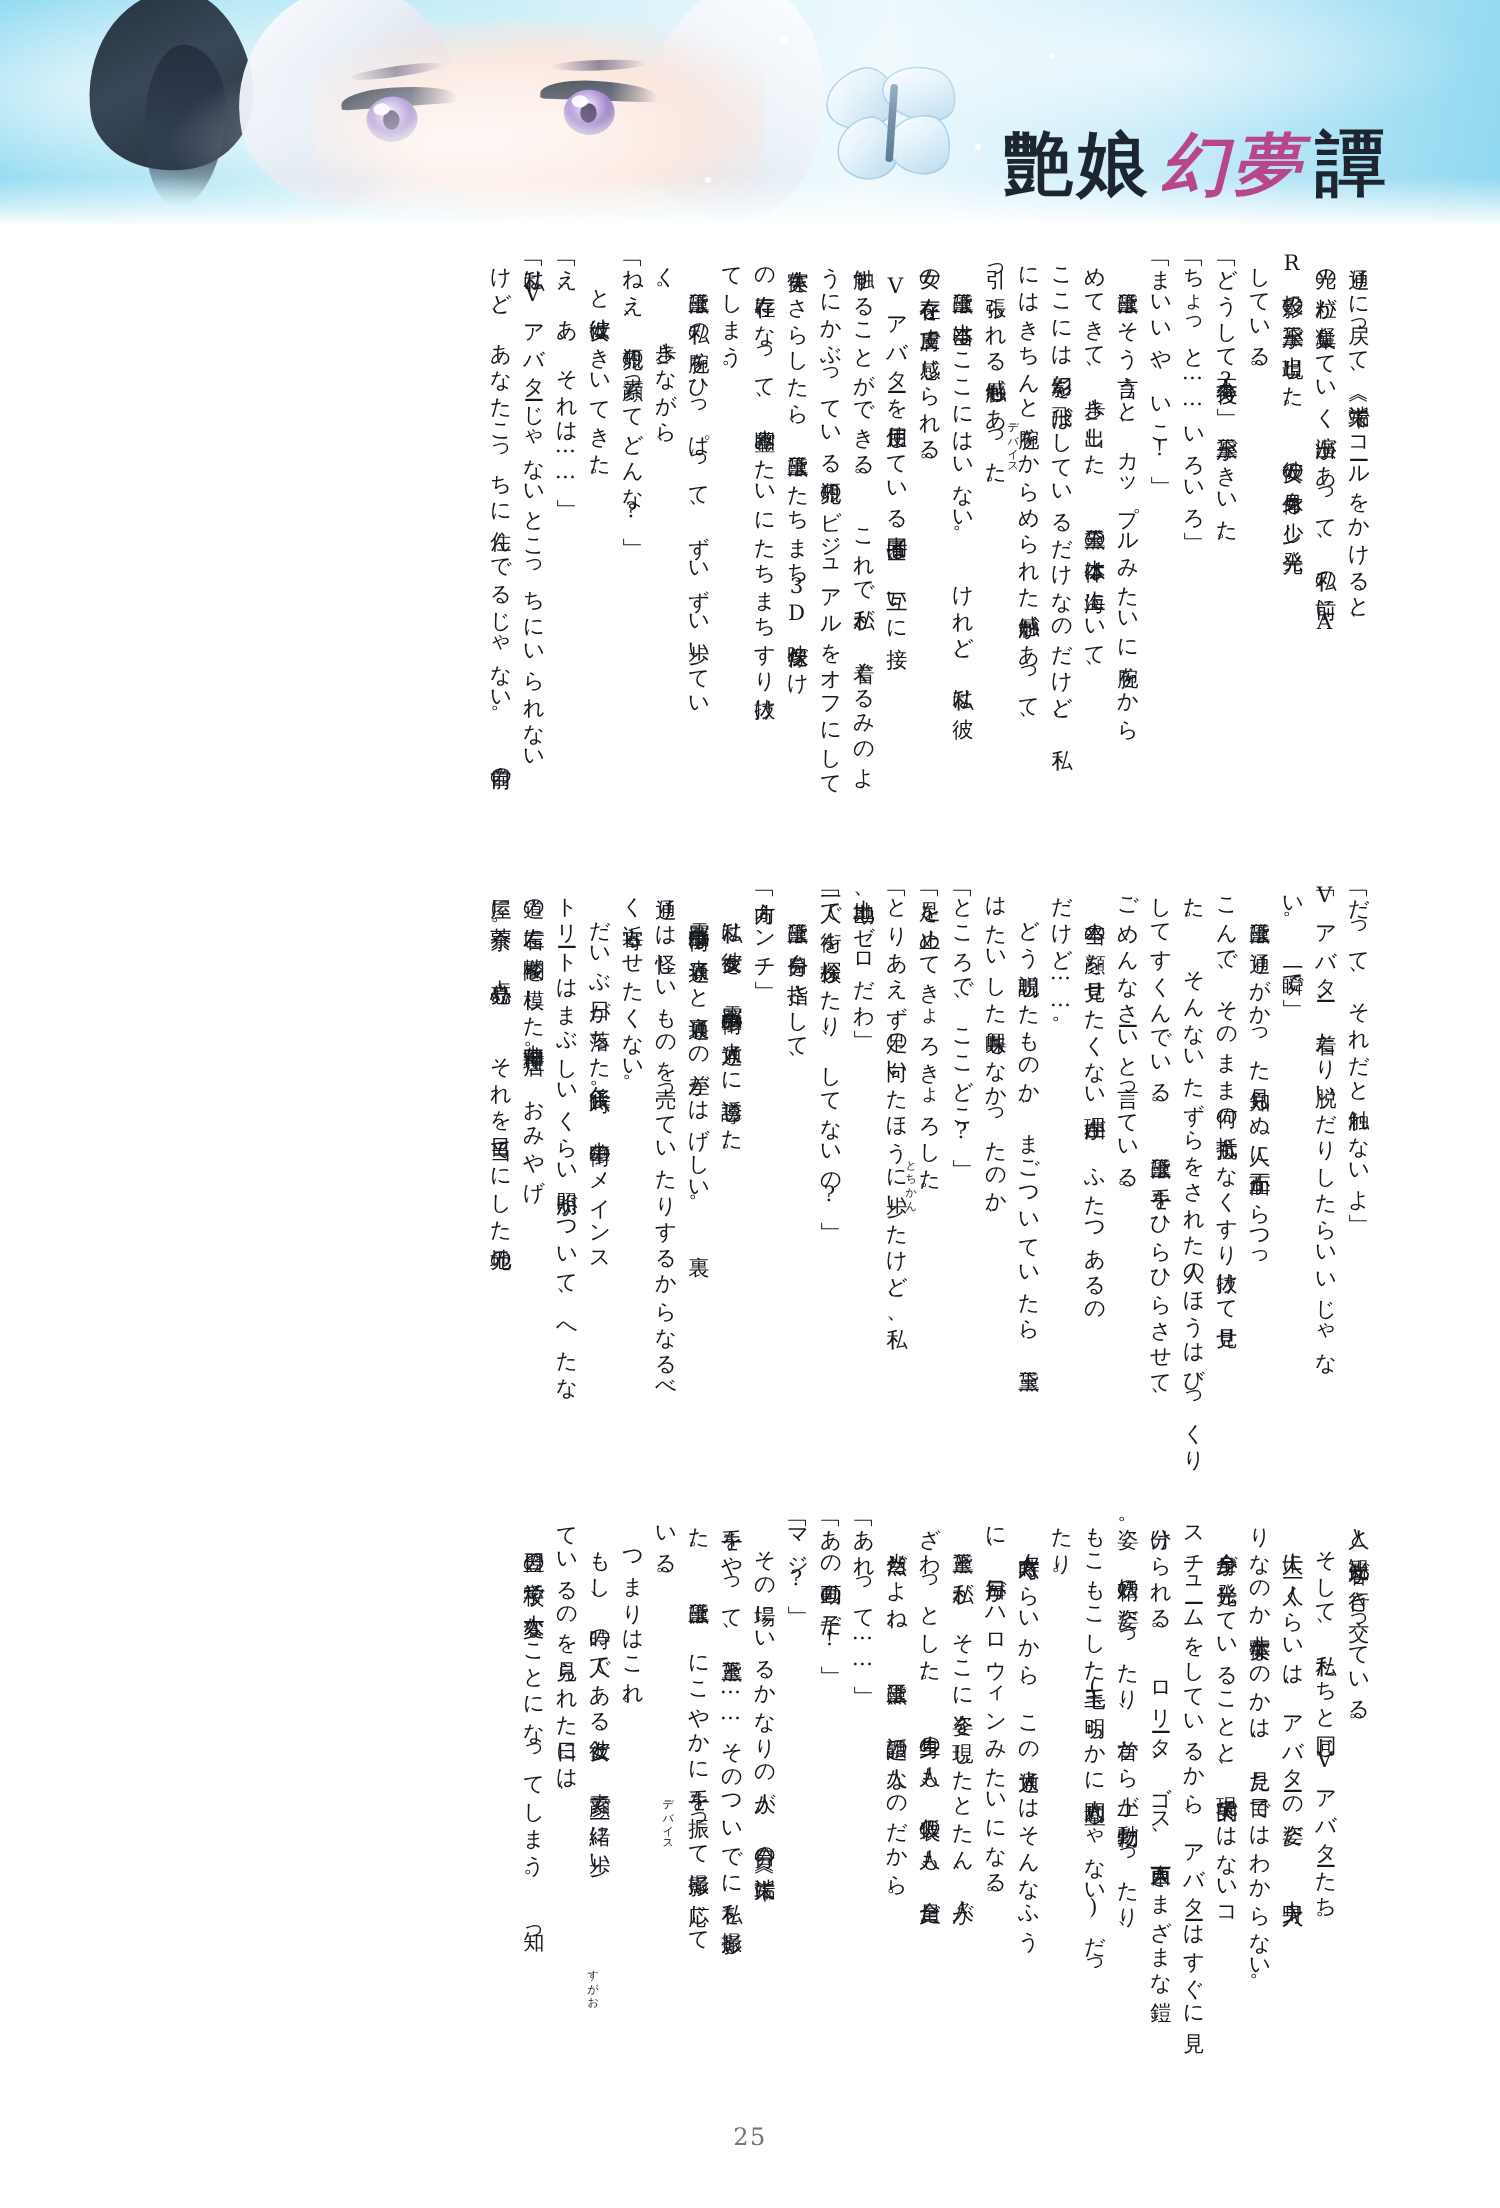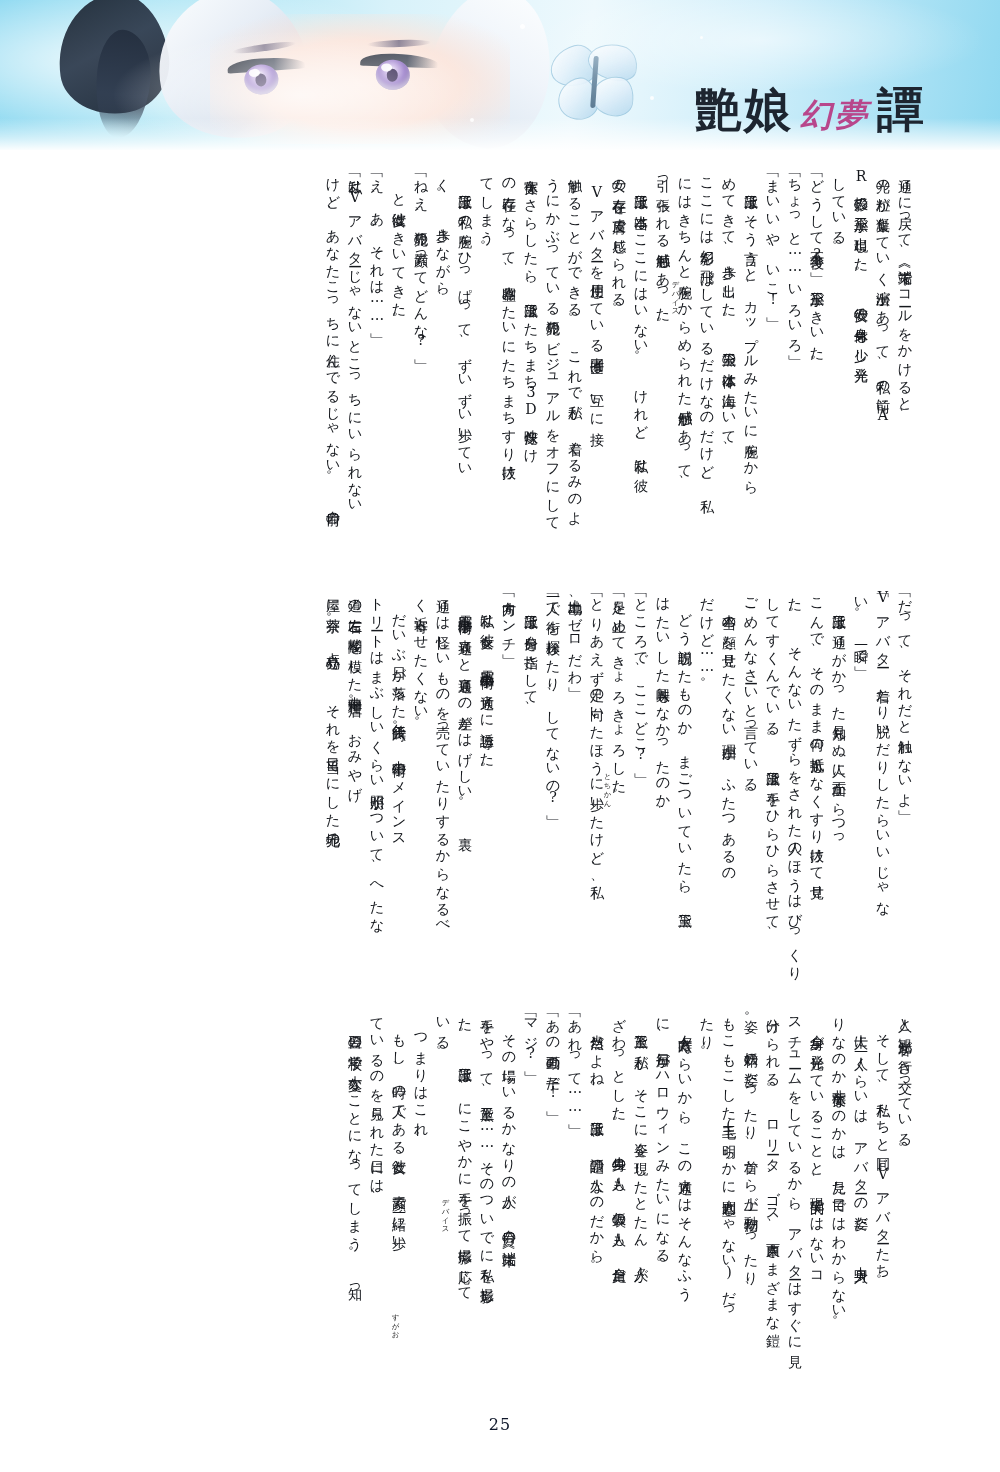--- a/index.html
+++ b/index.html
@@ -132,21 +132,21 @@
     margin-left: 10px;
   }
   .title-k1, .title-k2 {
     font-size: 47px; line-height: 1;
     color: #1d2530;
     letter-spacing: 2px;
     font-family: "DejaVu Serif", "Liberation Serif", serif;
     font-weight: 700;
   }
   .title-mid {
-    font-size: 32px; line-height: 1;
+    font-size: 45px; line-height: 1;
     color: #b8468b;
     letter-spacing: 3px;
     font-style: italic;
     font-family: Liberation Sans, sans-serif;
     font-weight: 700;
     padding: 0 3px;
   }
 
   
   .page-body {
@@ -194,21 +194,21 @@
     font-family: "DejaVu Sans", sans-serif;
   }
   .rb1 { right: 232px; top: 108px; }
 
   
   .folio {
     position: absolute;
     left: 0; right: 0; bottom: 38px;
     text-align: center;
     font-size: 16px;
-    color: #0f172a;
+    color: #737373;
     font-family: "DejaVu Serif", "Liberation Serif", serif;
     letter-spacing: 1px;
   }
 </style>
 </head>
 <body>
 
 <div class="banner">
   <div class="banner-bg"></div>
   <div class="illus">

